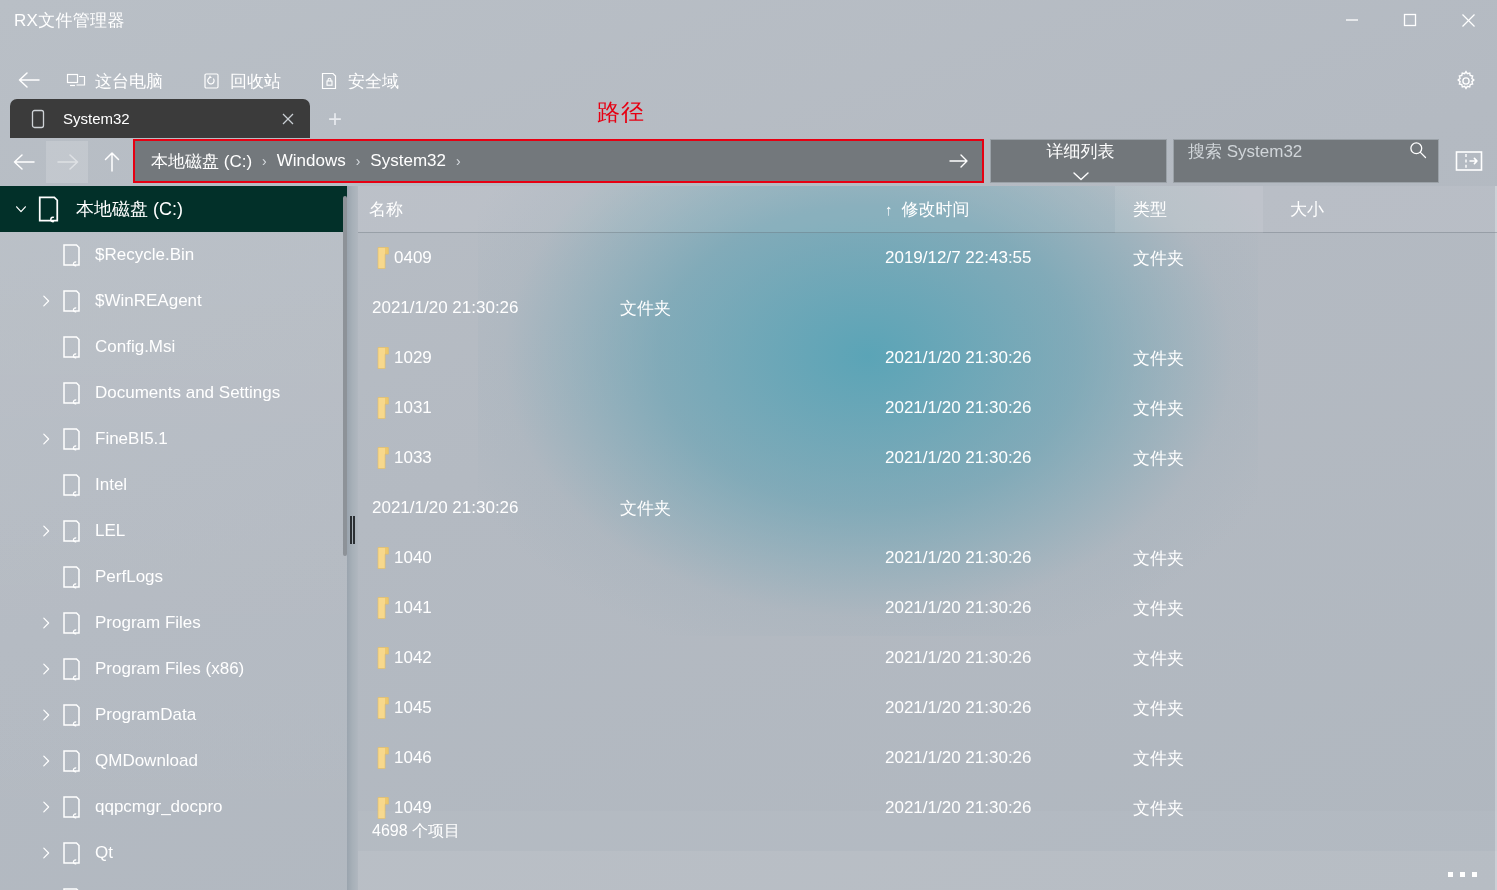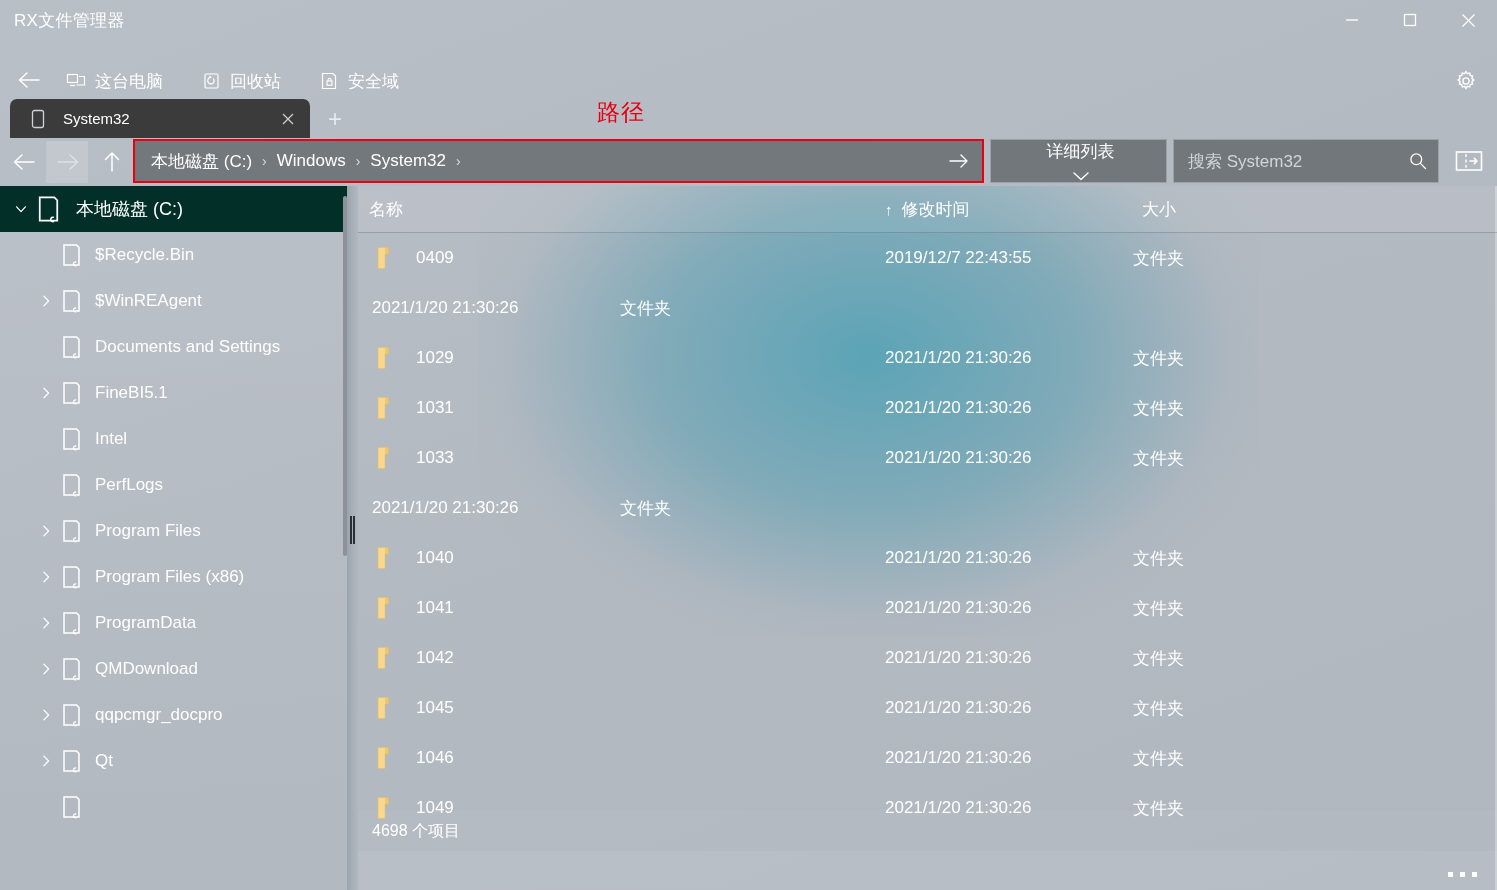--- a/index.html
+++ b/index.html
@@ -232,21 +232,21 @@
   .viewselect .vlabel { flex: 1; font-size: 17px; color: #ffffff; white-space: nowrap; }
 
   .searchbox {
     position: absolute;
     left: 1173px; top: 1px;
     width: 266px;
     height: 44px;
     background: #72777b;
     border: 1px solid #9ba2a8;
     display: flex;
-    align-items: center;
+    align-items: flex-start;
     padding: 0 10px 0 14px;
     cursor: text;
   }
   .searchbox .splaceholder {
     flex: 1;
     font-size: 17px;
     color: #d0d5d9;
     white-space: nowrap;
   }
   .panebtn {
@@ -381,21 +381,21 @@
   .frow {
     height: 50px;
     display: flex;
     align-items: center;
     cursor: default;
     white-space: nowrap;
   }
   .cell { font-size: 17px; color: #ffffff; }
   .cell.name { width: 513px; display: flex; align-items: center; padding-left: 14px; }
   .cell.name .fico { width: 21px; height: 24px; flex: none; }
-  .cell.name .ftext { margin-left: 23px; }
+  .cell.name .ftext { margin-left: 1px; }
   .cell.date { width: 244px; padding-left: 14px; }
   .cell.type { width: 148px; padding-left: 18px; }
   .cell.size { width: 234px; padding-left: 27px; }
 
   .statusbar {
     position: absolute;
     left: 0; bottom: 39px;
     width: 1139px;
     height: 40px;
     display: flex;
@@ -616,20 +616,28 @@
           <path d="M15.2 19.2 a1.9 1.9 0 1 0 0 3.4" fill="none" stroke="#ffffff" stroke-width="1.3"></path>
         </svg>
         <span class="tname">$WinREAgent</span>
       </div>
       <div class="tree-item d1">
         <span class="chev"></span>
         <svg viewBox="0 0 21 24" class="folder-ico">
           <path d="M3 2 H15.5 L18 4.5 V22 H3 Z" fill="none" stroke="#ffffff" stroke-width="1.5"></path>
           <path d="M15.2 19.2 a1.9 1.9 0 1 0 0 3.4" fill="none" stroke="#ffffff" stroke-width="1.3"></path>
         </svg>
+        <span class="tname">Config.Msi</span>
+      </div>
+      <div class="tree-item d1">
+        <span class="chev"></span>
+        <svg viewBox="0 0 21 24" class="folder-ico">
+          <path d="M3 2 H15.5 L18 4.5 V22 H3 Z" fill="none" stroke="#ffffff" stroke-width="1.5"></path>
+          <path d="M15.2 19.2 a1.9 1.9 0 1 0 0 3.4" fill="none" stroke="#ffffff" stroke-width="1.3"></path>
+        </svg>
         <span class="tname">Documents and Settings</span>
       </div>
       <div class="tree-item d1">
         <span class="chev">
           <svg viewBox="0 0 16 16" width="14" height="14">
             <path d="M5.5 2.5 L11 8 L5.5 13.5" fill="none" stroke="#ffffff" stroke-width="1.4" stroke-linecap="round" stroke-linejoin="round"></path>
           </svg>
         </span>
         <svg viewBox="0 0 21 24" class="folder-ico">
           <path d="M3 2 H15.5 L18 4.5 V22 H3 Z" fill="none" stroke="#ffffff" stroke-width="1.5"></path>
@@ -637,20 +645,32 @@
         </svg>
         <span class="tname">FineBI5.1</span>
       </div>
       <div class="tree-item d1">
         <span class="chev"></span>
         <svg viewBox="0 0 21 24" class="folder-ico">
           <path d="M3 2 H15.5 L18 4.5 V22 H3 Z" fill="none" stroke="#ffffff" stroke-width="1.5"></path>
           <path d="M15.2 19.2 a1.9 1.9 0 1 0 0 3.4" fill="none" stroke="#ffffff" stroke-width="1.3"></path>
         </svg>
         <span class="tname">Intel</span>
+      </div>
+      <div class="tree-item d1">
+        <span class="chev">
+          <svg viewBox="0 0 16 16" width="14" height="14">
+            <path d="M5.5 2.5 L11 8 L5.5 13.5" fill="none" stroke="#ffffff" stroke-width="1.4" stroke-linecap="round" stroke-linejoin="round"></path>
+          </svg>
+        </span>
+        <svg viewBox="0 0 21 24" class="folder-ico">
+          <path d="M3 2 H15.5 L18 4.5 V22 H3 Z" fill="none" stroke="#ffffff" stroke-width="1.5"></path>
+          <path d="M15.2 19.2 a1.9 1.9 0 1 0 0 3.4" fill="none" stroke="#ffffff" stroke-width="1.3"></path>
+        </svg>
+        <span class="tname">LEL</span>
       </div>
       <div class="tree-item d1">
         <span class="chev"></span>
         <svg viewBox="0 0 21 24" class="folder-ico">
           <path d="M3 2 H15.5 L18 4.5 V22 H3 Z" fill="none" stroke="#ffffff" stroke-width="1.5"></path>
           <path d="M15.2 19.2 a1.9 1.9 0 1 0 0 3.4" fill="none" stroke="#ffffff" stroke-width="1.3"></path>
         </svg>
         <span class="tname">PerfLogs</span>
       </div>
       <div class="tree-item d1">
@@ -746,20 +766,23 @@
   <div class="filepane">
     <div class="glow"></div>
 
     <div class="collist-header">
       <div class="colhdr c-name">
         <span>名称</span>
       </div>
       <div class="colhdr c-date">
         <span class="sortarrow">↑</span>
         <span>修改时间</span>
+      </div>
+      <div class="colhdr c-type">
+        <span>类型</span>
       </div>
       <div class="colhdr c-size">
         <span>大小</span>
       </div>
     </div>
 
     <div class="rows">
         <div class="frow">
           <div class="cell name">
             <svg viewBox="0 0 14 24" class="fico">

